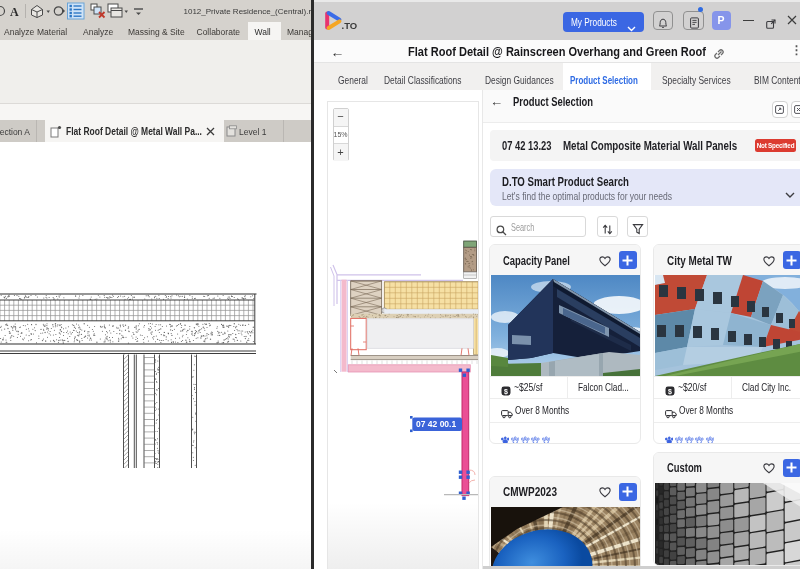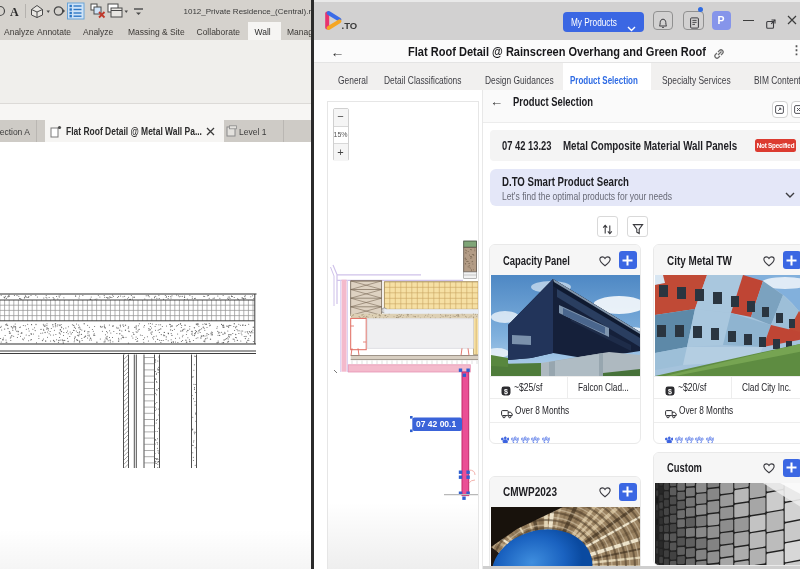--- a/index.html
+++ b/index.html
@@ -59,21 +59,21 @@
         <line x1="111" y1="10.5" x2="122" y2="10.5" stroke="#4a4a4a"></line>
         <path d="M124.5 10.5 L128 10.5 L126.25 13 Z" fill="#4a4a4a"></path>
         <line x1="134" y1="9" x2="143" y2="9" stroke="#4a4a4a" stroke-width="1.4"></line>
         <path d="M136 12.5 L141 12.5 L138.5 15 Z" fill="#4a4a4a"></path>
       </svg>
     <span class="abs" style="left:183.5px;top:7px;font-size:8px;color:#3a3a3a;white-space:nowrap;">1012_Private Residence_(Central).rvt - Dra</span>
   </div>
   <div id="rv-tabs" class="abs">
     <span class="abs" style="left:247.5px;top:0;width:33px;height:18px;background:#f6f5f3;"></span>
     <span style="left:4px;">Analyze</span>
-    <span style="left:37px;">Annotate</span>
+    <span style="left:37px;">Material</span>
     <span style="left:83px;">Analyze</span>
     <span style="left:128px;">Massing &amp; Site</span>
     <span style="left:196.5px;">Collaborate</span>
     <span style="left:254.5px;color:#2b2b2b;">Wall</span>
     <span style="left:287px;">Manage</span>
   </div>
   <div id="rv-ribbon" class="abs"></div>
   <div id="rv-strip" class="abs"></div>
   <div id="rv-viewtabs" class="abs">
     <span class="abs" style="left:-6px;top:7px;">Section A</span>
@@ -1379,20 +1379,27 @@
       <span class="abs" style="left:73.5px;top:8.5px;font-size:12.5px;font-weight:bold;color:#1f1f24;white-space:nowrap;transform:scaleX(0.78);transform-origin:left top;">Metal Composite Material Wall Panels</span>
       <span class="abs" style="left:265.5px;top:9px;width:41px;height:12.5px;background:#dc3b30;border-radius:2.5px;color:#fff;font-size:6.3px;font-weight:bold;text-align:center;line-height:13px;letter-spacing:-0.2px;">Not Specified</span>
     </div>
     <div class="abs" style="left:7px;top:78.5px;width:325px;height:37.5px;background:#e4e7f8;border-radius:6px;">
       <span class="abs" style="left:12.5px;top:6px;font-size:12.5px;font-weight:bold;color:#1c1c20;white-space:nowrap;transform:scaleX(0.772);transform-origin:left top;">D.TO Smart Product Search</span>
       <span class="abs" style="left:12.5px;top:21.5px;font-size:10.5px;font-weight:normal;color:#686a76;white-space:nowrap;transform:scaleX(0.813);transform-origin:left top;">Let's find the optimal products for your needs</span>
       <span class="abs" style="left:295px;top:15.5px;"><svg width="10" height="6" viewBox="0 0 10 6">
             <polyline points="1,1 5,5 9,1" fill="none" stroke="#3c3c40" stroke-width="1.4"></polyline>
           </svg></span>
     </div>
+    <div class="abs" style="left:7px;top:126px;width:96.5px;height:20.5px;border:1px solid #d9d9d9;border-radius:3px;box-sizing:border-box;">
+      <span class="abs" style="left:5px;top:4.5px;"><svg width="11" height="11" viewBox="0 0 11 11">
+            <circle cx="4.4" cy="4.4" r="3.3" fill="none" stroke="#4a4a4a" stroke-width="1.2"></circle>
+            <line x1="7" y1="7" x2="10" y2="10" stroke="#4a4a4a" stroke-width="1.2"></line>
+          </svg></span>
+      <span class="abs" style="left:20px;top:4px;font-size:10.5px;font-weight:normal;color:#9c9c9c;white-space:nowrap;transform:scaleX(0.7);transform-origin:left top;">Search</span>
+    </div>
     <div class="abs" style="left:114.5px;top:125.5px;width:21px;height:21px;border:1px solid #d9d9d9;border-radius:3px;box-sizing:border-box;">
         <span class="abs" style="left:4px;top:4px;"><svg width="11" height="11" viewBox="0 0 11 11">
             <line x1="3.2" y1="1.6" x2="3.2" y2="9.4" stroke="#3c3c40" stroke-width="1.1"></line>
             <polyline points="1.2,3.6 3.2,1.4 5.2,3.6" fill="none" stroke="#3c3c40" stroke-width="1.1"></polyline>
             <line x1="7.8" y1="1.6" x2="7.8" y2="9.4" stroke="#3c3c40" stroke-width="1.1"></line>
             <polyline points="5.8,7.4 7.8,9.6 9.8,7.4" fill="none" stroke="#3c3c40" stroke-width="1.1"></polyline>
           </svg></span>
       </div>
     <div class="abs" style="left:144px;top:125.5px;width:21px;height:21px;border:1px solid #d9d9d9;border-radius:3px;box-sizing:border-box;">
         <span class="abs" style="left:4px;top:4px;"><svg width="12" height="12" viewBox="0 0 12 12">

